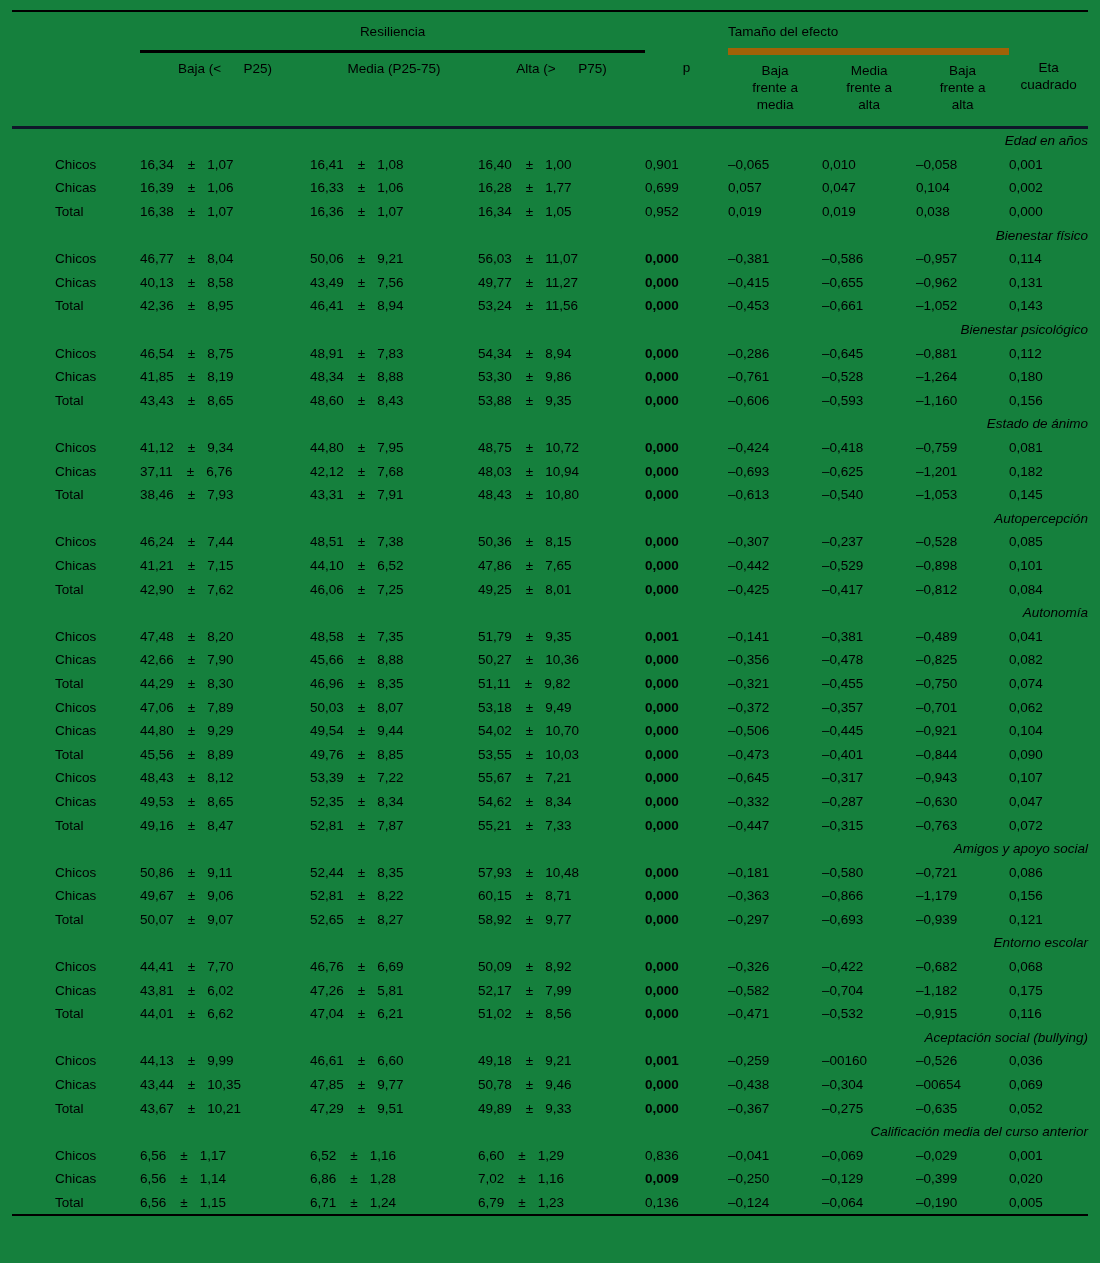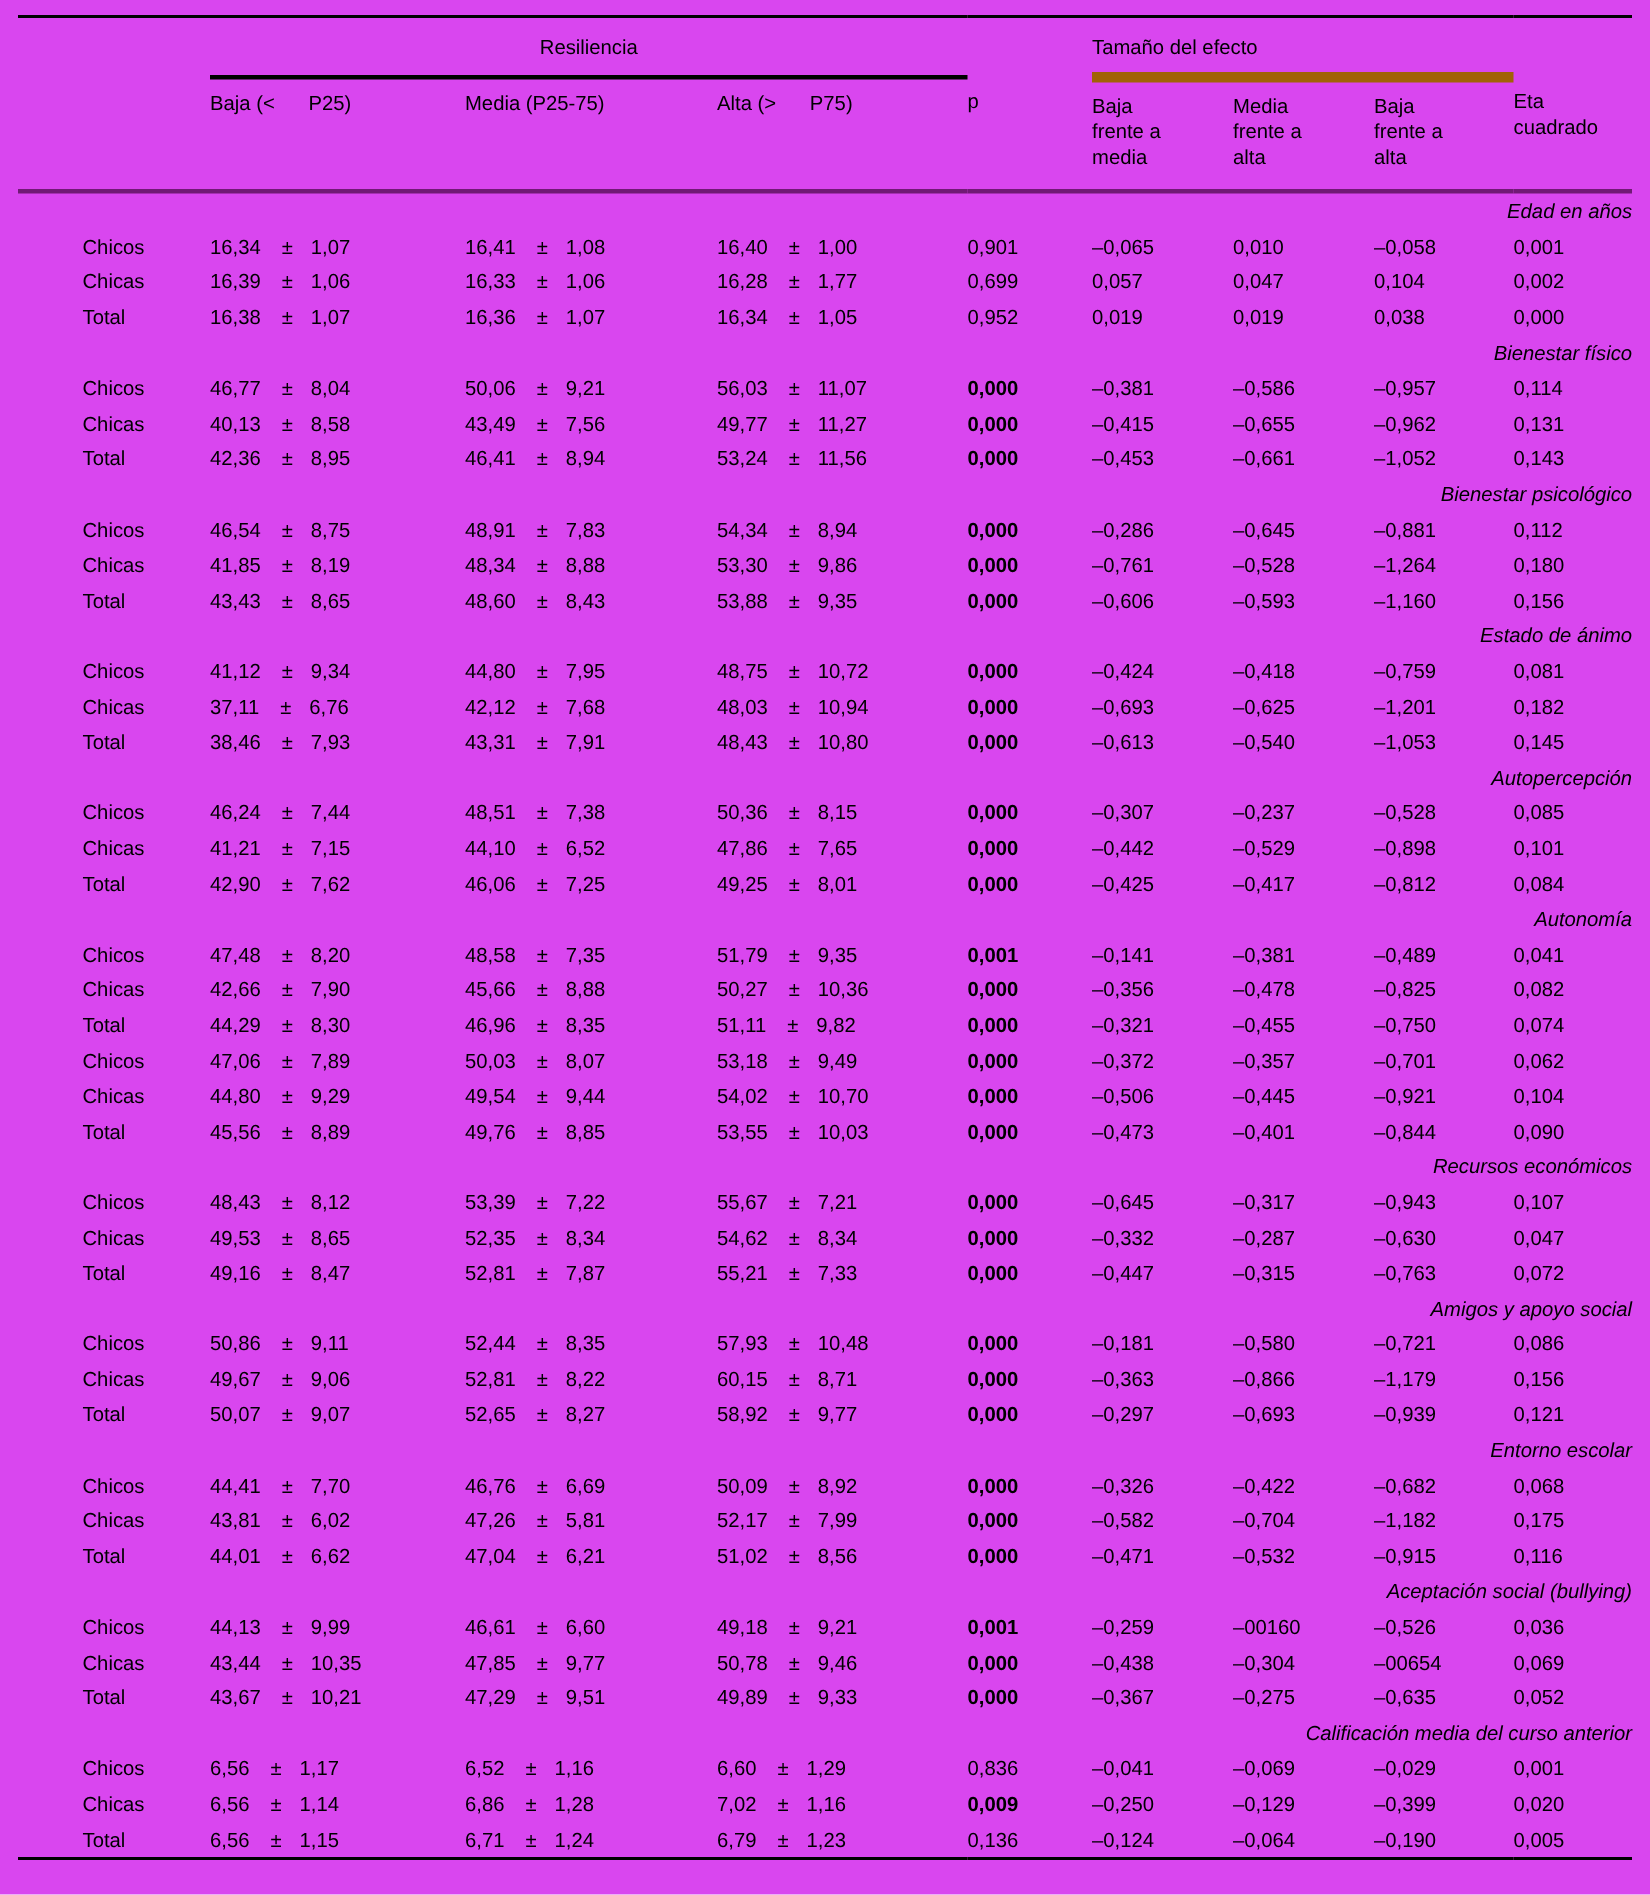--- a/index.html
+++ b/index.html
@@ -7,21 +7,21 @@
     padding: 0;
     background: #ffffff;
     color: #000000;
     font-family: "Liberation Sans", "DejaVu Sans", sans-serif;
   }
   .page {
     width: 1100px;
     height: 1263px;
     box-sizing: border-box;
     padding: 10px 12px 0 12px;
-    background: #d946ef;
+    background: #15803d;
     overflow: hidden;
   }
   table.tbl {
     width: 1076px;
     border-collapse: collapse;
     table-layout: fixed;
     border-top: 2px solid #000;
     border-bottom: 2px solid #000;
     font-size: 13.5px;
   }
@@ -43,21 +43,22 @@
   }
   th.grp-eff {
     text-align: left;
     border-bottom: 7px solid #a16207;
   }
   tr.hr2 th {
     padding-top: 7px;
     padding-bottom: 13px;
     white-space: pre;        
     line-height: 17px;
-    border-bottom: 3px solid #701a75;
+    border-bottom: 3px solid #0f172a;
+    text-align: center;
   }
   
   td {
     height: 23.6px;
     padding: 0;
     vertical-align: middle;
     white-space: nowrap;
     overflow: visible;
   }
   td.sec-title {
@@ -362,23 +363,20 @@
           <td class="rowlabel">Total</td>
           <td class="val"><span class="mean">45,56</span><span class="pm">±</span><span class="sd">8,89</span></td>
           <td class="val"><span class="mean">49,76</span><span class="pm">±</span><span class="sd">8,85</span></td>
           <td class="val"><span class="mean">53,55</span><span class="pm">±</span><span class="sd">10,03</span></td>
           <td class="p b">0,000</td>
           <td class="eff">–0,473</td>
           <td class="eff">–0,401</td>
           <td class="eff">–0,844</td>
           <td class="eta">0,090</td>
         </tr>
-        <tr class="sec">
-          <td class="sec-title" colspan="9">Recursos económicos</td>
-        </tr>
         <tr class="data">
           <td class="rowlabel">Chicos</td>
           <td class="val"><span class="mean">48,43</span><span class="pm">±</span><span class="sd">8,12</span></td>
           <td class="val"><span class="mean">53,39</span><span class="pm">±</span><span class="sd">7,22</span></td>
           <td class="val"><span class="mean">55,67</span><span class="pm">±</span><span class="sd">7,21</span></td>
           <td class="p b">0,000</td>
           <td class="eff">–0,645</td>
           <td class="eff">–0,317</td>
           <td class="eff">–0,943</td>
           <td class="eta">0,107</td>

